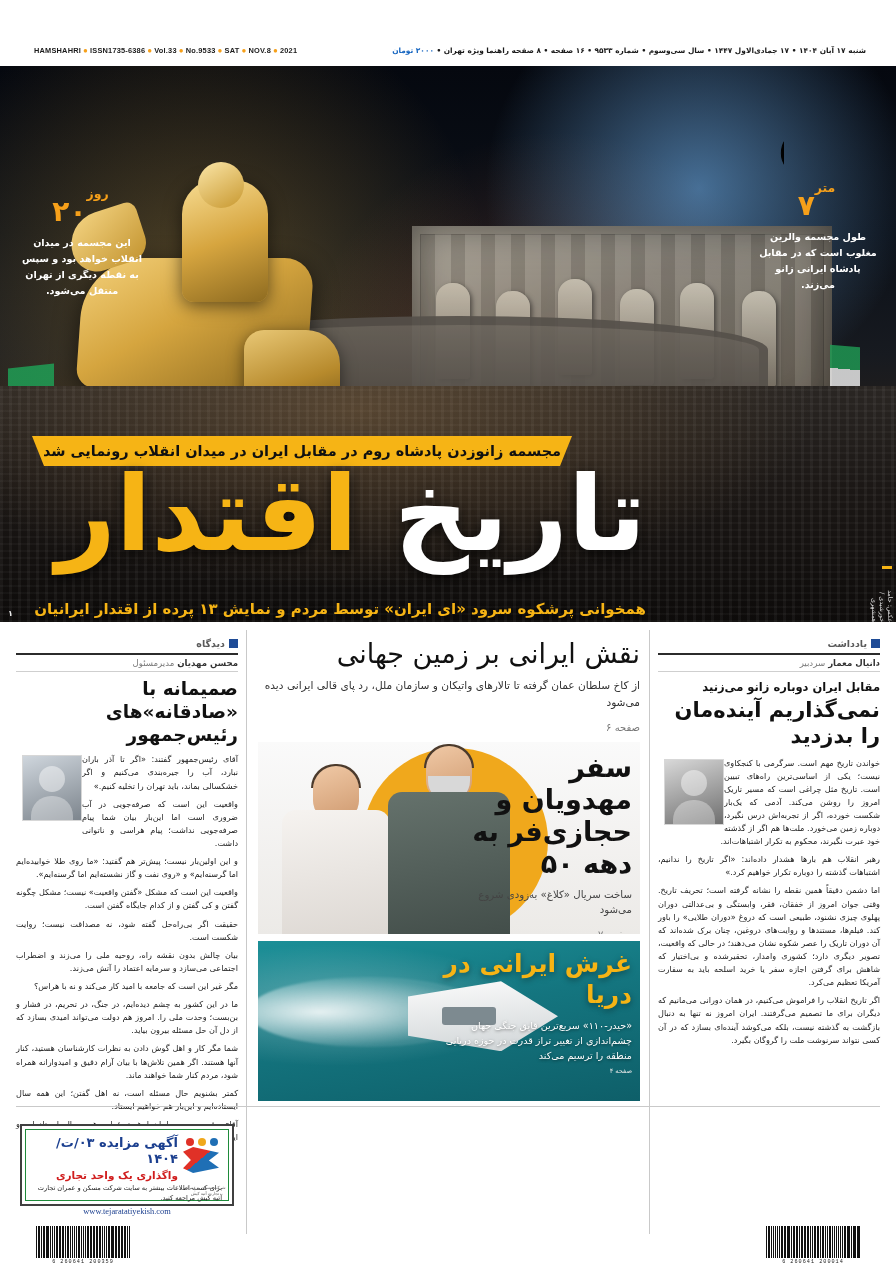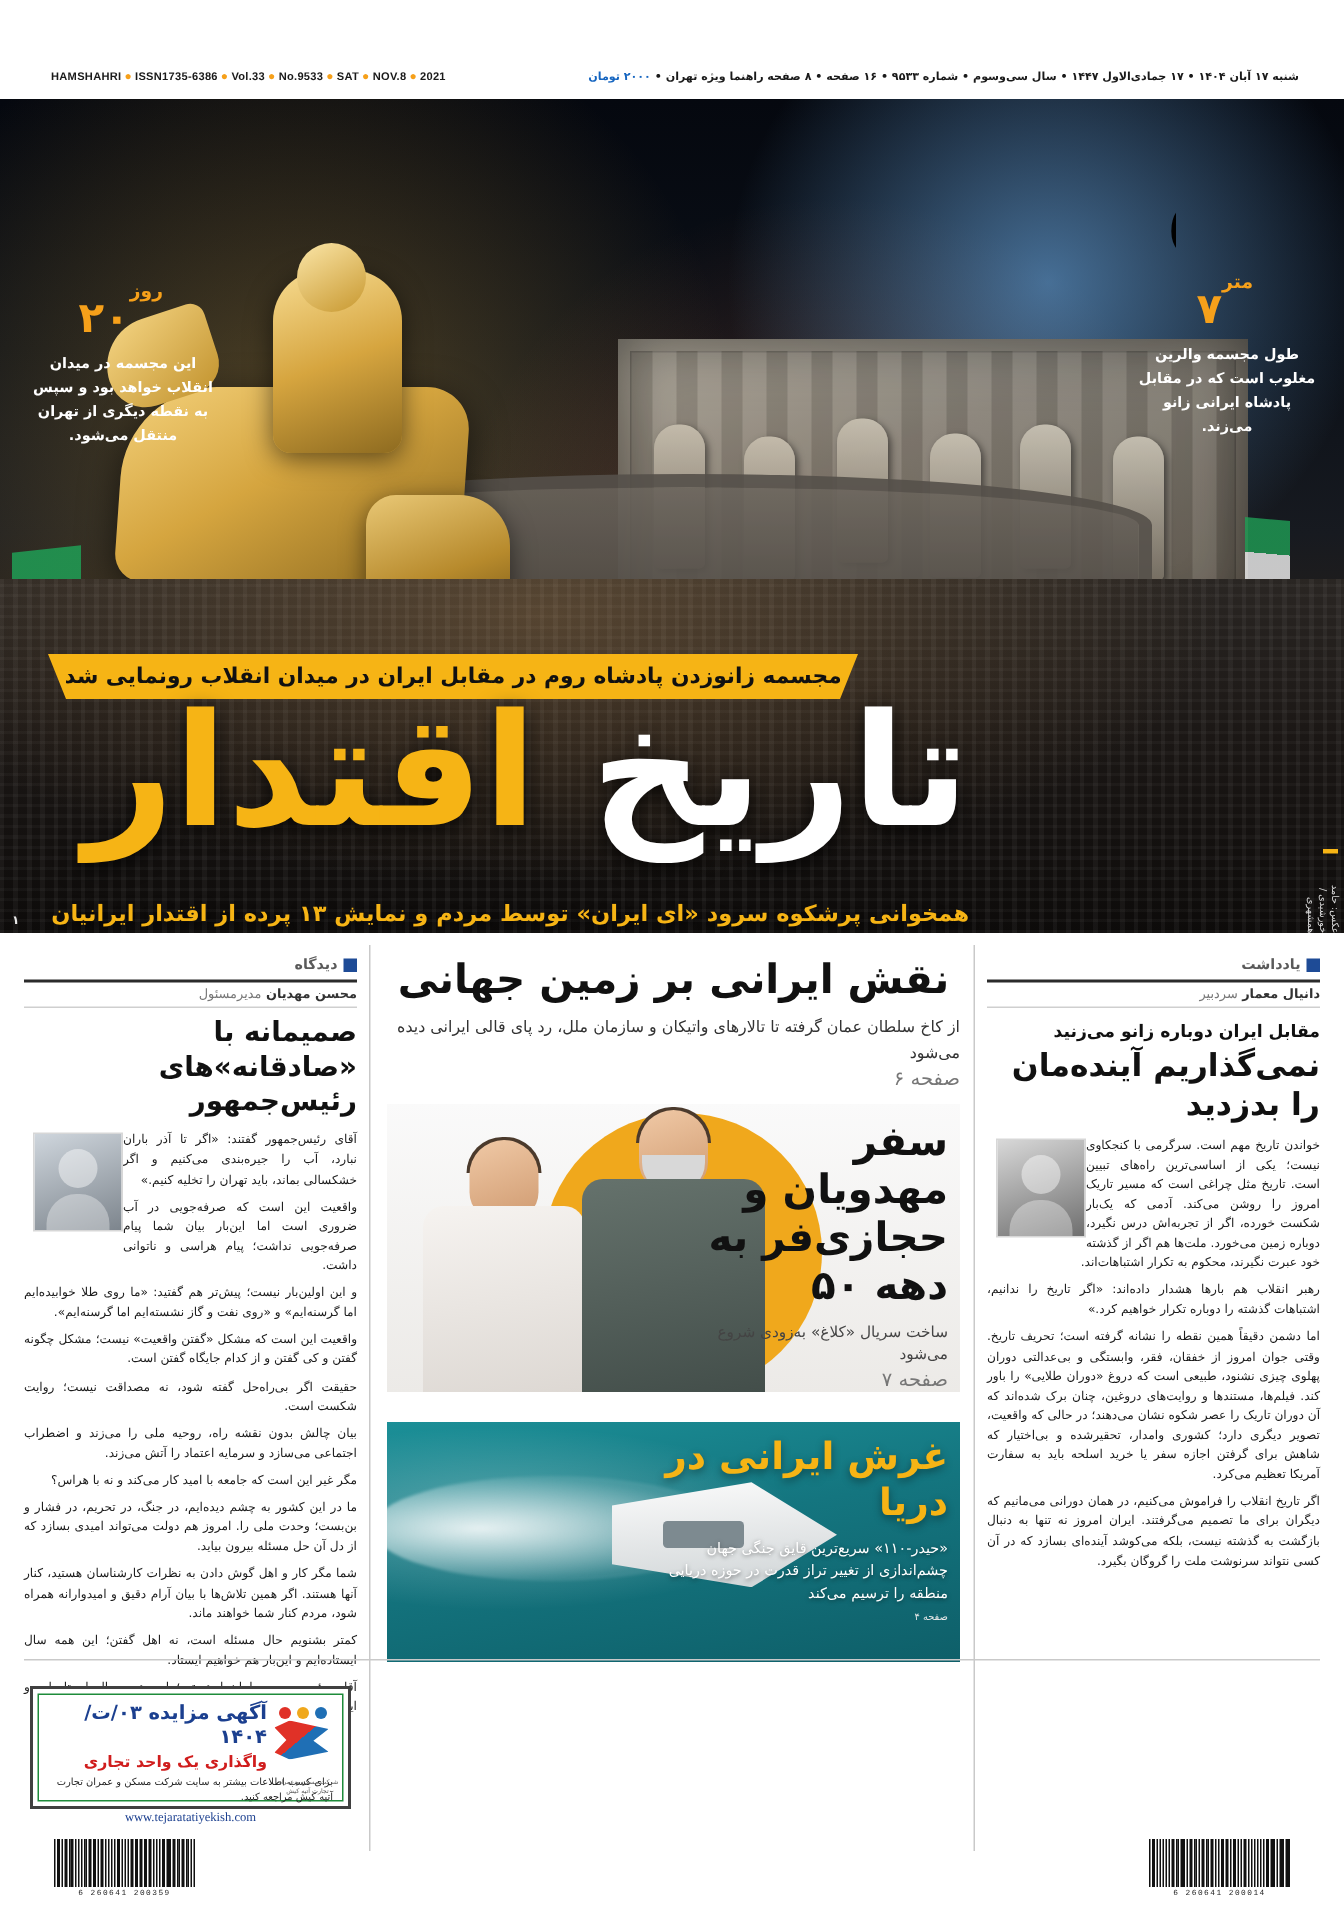--- a/index.html
+++ b/index.html
@@ -118,43 +118,43 @@
   .body-text p{margin:0 0 5px;}
   .authorphoto{float:left;width:58px;height:64px;margin:2px 0 4px 6px;
      background:linear-gradient(160deg,#cfd6dd,#7d858d);border:1px solid #d7d7d7;position:relative;overflow:hidden;}
   .authorphoto.gray{background:linear-gradient(160deg,#d8d8d8,#6f6f6f);}
   .authorphoto:after{content:"";position:absolute;left:16px;top:10px;width:26px;height:26px;border-radius:50%;
      background:rgba(255,255,255,.45);}
   .authorphoto:before{content:"";position:absolute;left:8px;bottom:-6px;width:42px;height:30px;border-radius:20px 20px 0 0;
      background:rgba(255,255,255,.35);}
 
   
-  .mid-head{font-size:27px;font-weight:700;text-align:center;line-height:1.2;color:#111;}
+  .mid-head{font-size:27px;font-weight:400;text-align:right;line-height:1.2;color:#111;}
   .mid-sub{font-size:10.6px;text-align:right;color:#333;margin-top:7px;line-height:1.55;}
-  .pg{font-size:13px;color:#777;margin-top:2px;text-align:right;}
+  .pg{font-size:10px;color:#777;margin-top:12px;text-align:right;}
 
   .mid-panel{position:relative;margin-top:9px;height:192px;overflow:hidden;background:#bef264;}
   .mp-bg{position:absolute;inset:0;background:linear-gradient(180deg,#fafafa,#eceae7);}
   .mp-circle{position:absolute;right:92px;top:6px;width:186px;height:186px;border-radius:50%;background:#f0a81c;}
   .mp-men{position:absolute;left:8px;top:2px;width:250px;height:190px;}
   .man{position:absolute;bottom:0;}
   .man.a{left:16px;width:108px;height:168px;}
   .man.b{left:122px;width:122px;height:188px;}
   .m-head{position:absolute;left:50%;transform:translateX(-50%);top:0;width:46px;height:54px;border-radius:24px 24px 20px 20px;
      background:linear-gradient(160deg,#f0c9a6,#cf9a70);}
   .m-hair{position:absolute;left:50%;transform:translateX(-50%);top:-2px;width:50px;height:24px;border-radius:26px 26px 0 0;background:#4b3a2c;}
   .m-body{position:absolute;bottom:0;left:50%;transform:translateX(-50%);width:100%;height:124px;border-radius:14px 14px 0 0;}
   .man.a .m-body{background:linear-gradient(170deg,#f6f3f0,#ddd8d3);}
   .man.b .m-body{background:linear-gradient(170deg,#65726c,#434e4a);height:142px;}
   .m-beard{position:absolute;left:50%;transform:translateX(-50%);top:30px;width:42px;height:26px;border-radius:0 0 22px 22px;background:#d8d8d8;}
   .mp-text{position:absolute;right:8px;top:10px;width:176px;text-align:right;}
   .mp-title{font-size:27px;font-weight:900;color:#111;line-height:1.18;}
   .mp-sub{font-size:10.2px;color:#444;margin-top:7px;line-height:1.5;}
 
-  .sea-panel{position:relative;margin-top:20px;height:160px;overflow:hidden;}
+  .sea-panel{position:relative;margin-top:7px;height:160px;overflow:hidden;}
   .sea-bg{position:absolute;inset:0;background:
       radial-gradient(ellipse at 20% 40%, rgba(255,255,255,.30), rgba(0,0,0,0) 45%),
       linear-gradient(170deg,#1b8f97 0%,#14757f 45%,#0e5f69 100%);}
   .wake{position:absolute;left:-10px;top:36px;width:240px;height:70px;border-radius:50%;
      background:radial-gradient(ellipse at 30% 50%, rgba(255,255,255,.85), rgba(255,255,255,.1) 70%);filter:blur(1px);}
   .boat{position:absolute;left:150px;top:40px;width:150px;height:70px;
      background:linear-gradient(175deg,#fbfbfb,#cfd4d6);clip-path:polygon(0 22%,62% 0,100% 50%,62% 100%,0 78%);
      box-shadow:0 6px 16px rgba(0,0,0,.35);}
   .boat:after{content:"";position:absolute;left:34px;top:26px;width:54px;height:18px;background:#7d8a90;border-radius:3px;}
   .sea-text{position:absolute;right:8px;top:8px;width:190px;text-align:right;}

